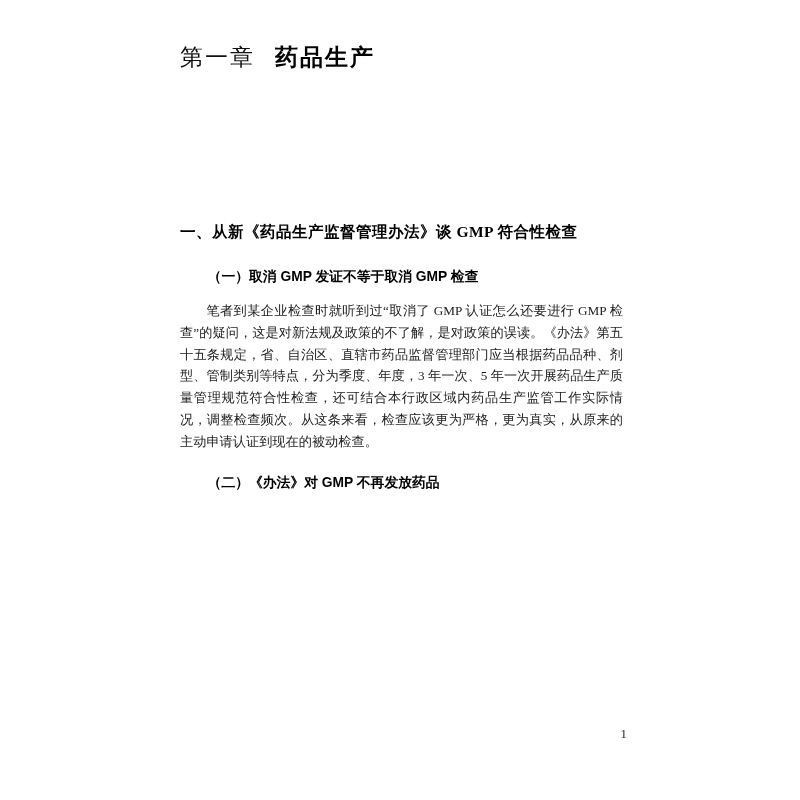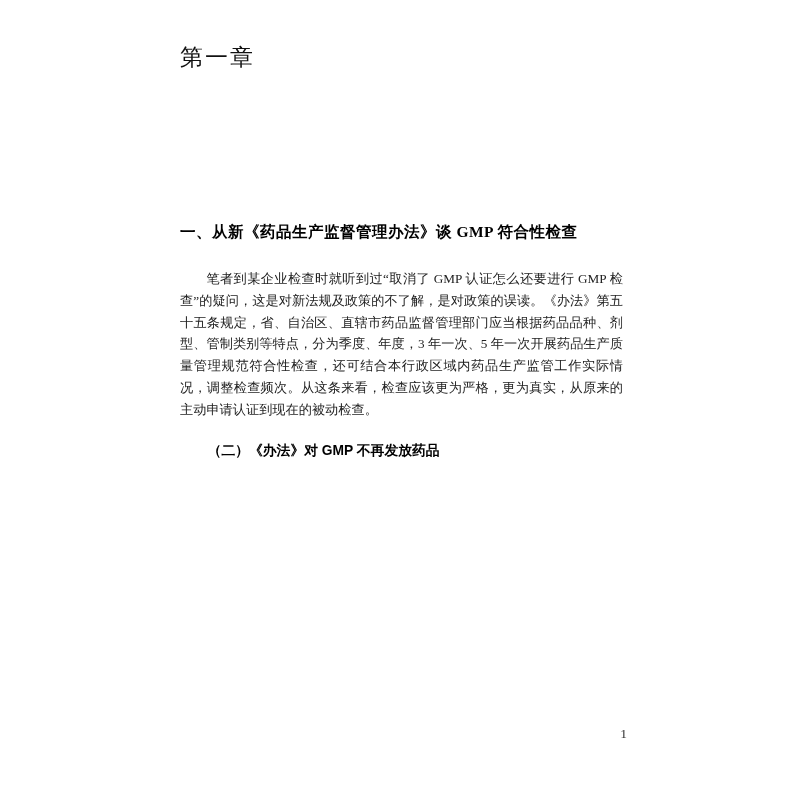--- a/index.html
+++ b/index.html
@@ -84,26 +84,28 @@
     color: #333;
   }
 </style>
 </head>
 <body>
 
 <div class="book-page">
 
   <header class="chapter-header">
     <span class="chapter-label">第一章</span>
+    <span class="chapter-title">药品生产</span>
   </header>
 
   <main class="content">
     <h2 class="section-heading">一、从新《药品生产监督管理办法》谈 GMP 符合性检查</h2>
 
 
+    <h3 class="sub-heading">（一）取消 GMP 发证不等于取消 GMP 检查</h3>
 
     <p class="body-para">笔者到某企业检查时就听到过“取消了 GMP 认证怎么还要进行 GMP 检查”的疑问，这是对新法规及政策的不了解，是对政策的误读。《办法》第五十五条规定，省、自治区、直辖市药品监督管理部门应当根据药品品种、剂型、管制类别等特点，分为季度、年度，3 年一次、5 年一次开展药品生产质量管理规范符合性检查，还可结合本行政区域内药品生产监管工作实际情况，调整检查频次。从这条来看，检查应该更为严格，更为真实，从原来的主动申请认证到现在的被动检查。</p>
 
     <h3 class="sub-heading">（二）《办法》对 GMP 不再发放药品</h3>
 
   </main>
 
   <footer class="page-footer">
     <span class="page-number">1</span>
   </footer>

